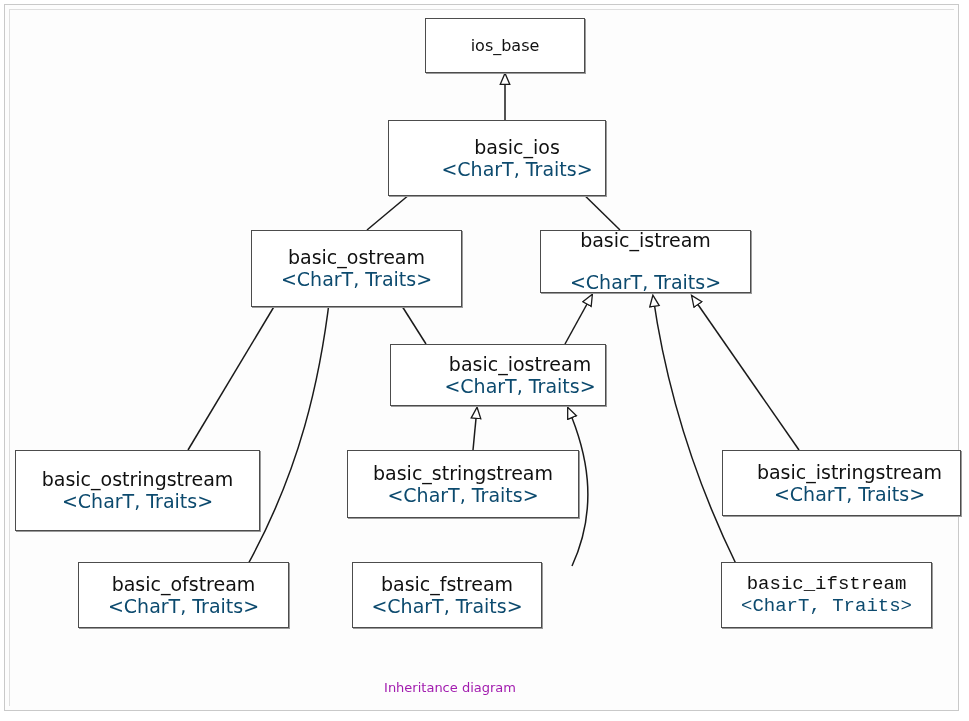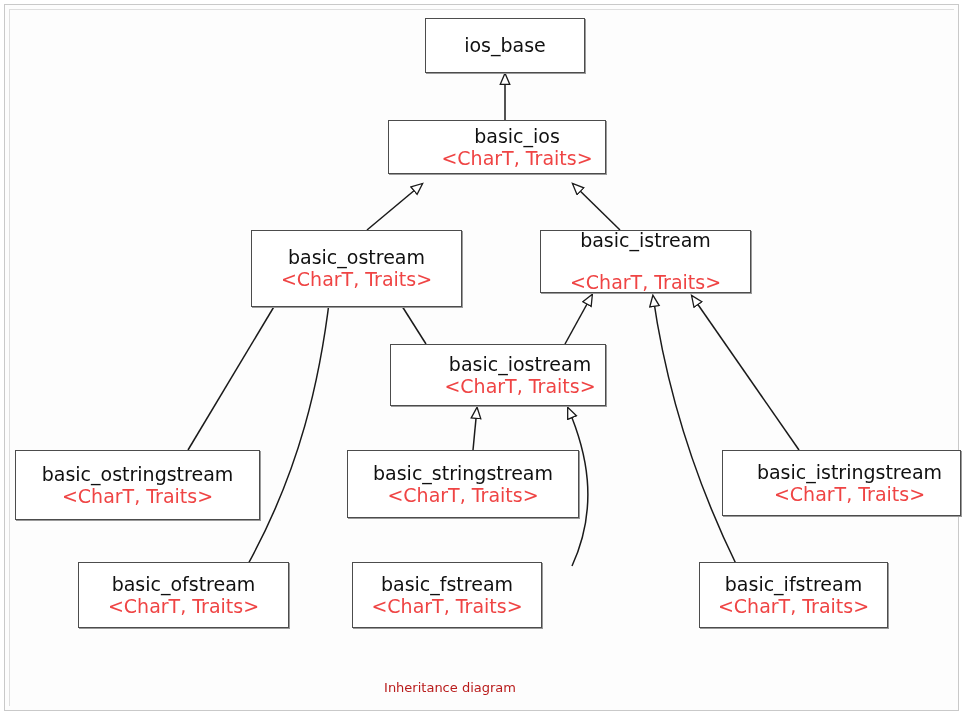--- a/index.html
+++ b/index.html
@@ -64,37 +64,37 @@
     justify-content: center;
     text-align: center;
     line-height: 1.08;
   }
   .node .cls-name {
     color: #101010;
     font-size: 19px;
     white-space: nowrap;
   }
   .node .cls-tmpl {
-    color: #ef4444;
+    color: #0c4a6e;
     font-size: 19px;
     white-space: nowrap;
     margin-top: 1px;
   }
   .node.single .cls-name {
-    font-size: 19px;
+    font-size: 16px;
   }
 
   #caption {
     position: absolute;
     left: 0;
     top: 680px;
     width: 900px;
     text-align: center;
     font-size: 13px;
-    color: #b91c1c;
+    color: #a21caf;
   }
 </style>
 </head>
 <body>
 
 <div id="canvas">
 
   <div id="frame"></div>
   <div id="frame-inner"></div>
 
@@ -128,41 +128,41 @@
       <path d="M 799 450 L 692 296"></path>
 
       <path d="M 737 566 C 690 470 665 380 653 296"></path>
     </g>
   </svg>
 
   <div class="node single" style="left:425px; top:18px; width:160px; height:55px;">
     <span class="cls-name">ios_base</span>
   </div>
 
-  <div class="node" style="left:388px; top:120px; width:218px; height:54px;padding-left:40px;">
+  <div class="node" style="left:388px; top:120px; width:218px; height:76px;padding-left:40px;">
     <span class="cls-name">basic_ios</span>
     <span class="cls-tmpl">&lt;CharT, Traits&gt;</span>
   </div>
 
   <div class="node" style="left:251px; top:230px; width:211px; height:77px;">
     <span class="cls-name">basic_ostream</span>
     <span class="cls-tmpl">&lt;CharT, Traits&gt;</span>
   </div>
 
   <div class="node" style="left:540px; top:230px; width:211px; height:63px;gap:20px;">
     <span class="cls-name">basic_istream</span>
     <span class="cls-tmpl">&lt;CharT, Traits&gt;</span>
   </div>
 
   <div class="node" style="left:390px; top:344px; width:216px; height:62px;padding-left:44px;">
     <span class="cls-name">basic_iostream</span>
     <span class="cls-tmpl">&lt;CharT, Traits&gt;</span>
   </div>
 
-  <div class="node" style="left:15px; top:450px; width:245px; height:70px;">
+  <div class="node" style="left:15px; top:450px; width:245px; height:81px;">
     <span class="cls-name">basic_ostringstream</span>
     <span class="cls-tmpl">&lt;CharT, Traits&gt;</span>
   </div>
 
   <div class="node" style="left:347px; top:450px; width:232px; height:68px;">
     <span class="cls-name">basic_stringstream</span>
     <span class="cls-tmpl">&lt;CharT, Traits&gt;</span>
   </div>
 
   <div class="node" style="left:722px; top:450px; width:239px; height:66px;padding-left:16px;">
@@ -173,20 +173,20 @@
   <div class="node" style="left:38px; top:562px; width:211px; height:66px;margin-left:40px;">
     <span class="cls-name">basic_ofstream</span>
     <span class="cls-tmpl">&lt;CharT, Traits&gt;</span>
   </div>
 
   <div class="node" style="left:352px; top:562px; width:190px; height:66px;">
     <span class="cls-name">basic_fstream</span>
     <span class="cls-tmpl">&lt;CharT, Traits&gt;</span>
   </div>
 
-  <div class="node" style="left:699px; top:562px; width:189px; height:66px;">
+  <div class="node" style="left:721px; top:562px; width:211px; height:66px;font-family:Liberation Mono, monospace;">
     <span class="cls-name">basic_ifstream</span>
     <span class="cls-tmpl">&lt;CharT, Traits&gt;</span>
   </div>
 
   <div id="caption">Inheritance diagram</div>
 
 </div>
 
 </body></html>

